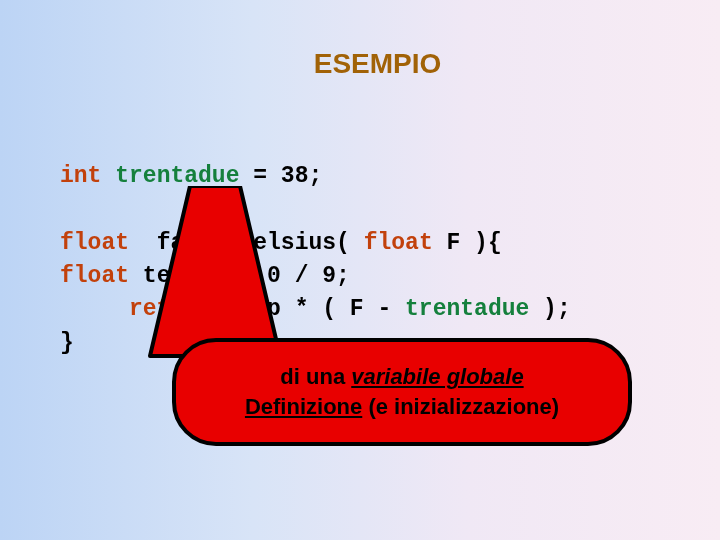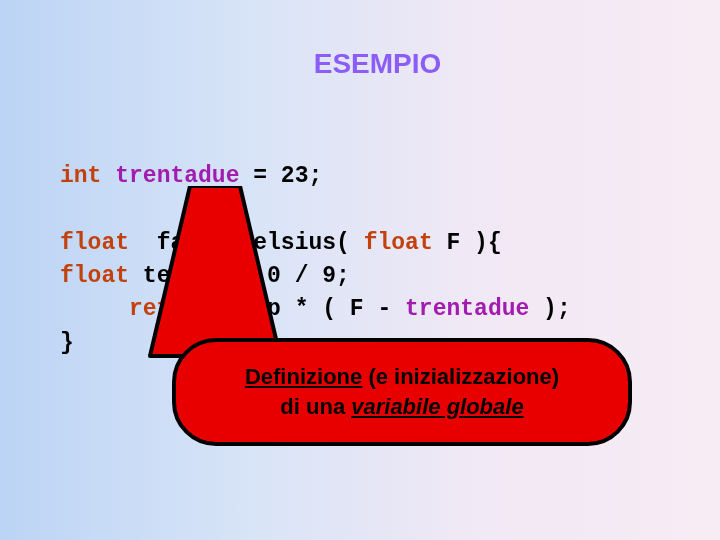--- a/index.html
+++ b/index.html
@@ -8,36 +8,36 @@
     height: 540px;
     background: linear-gradient(to right, #bcd4f5 0%, #d8e4f7 35%, #f0e8f5 65%, #f8ecf4 100%);
     font-family: Arial, Helvetica, sans-serif;
     position: relative;
     overflow: hidden;
   }
   .slide-title {
     text-align: center;
     font-size: 28px;
     font-weight: bold;
-    color: #8b5cf6;
+    color: #a16207;
     padding-top: 48px;
     margin-left: 35px;
   }
   .code-block {
     position: absolute;
     left: 60px;
     top: 160px;
     font-family: "Courier New", Courier, monospace;
     font-size: 23px;
     font-weight: bold;
     line-height: 1.45;
   }
   .code-line { white-space: pre; }
   .kw-blue { color: #c2410c; }
-  .id-teal { color: #a21caf; }
+  .id-teal { color: #15803d; }
   .black { color: #000; }
   .arrow-wrap {
     position: absolute;
     left: 140px;
     top: 186px;
     width: 130px;
     height: 190px;
     pointer-events: none;
   }
   .callout-bubble {
@@ -61,34 +61,34 @@
   }
   .u { text-decoration: underline; }
   .i { font-style: italic; }
 </style>
 </head>
 <body>
 
 <div class="slide-title">ESEMPIO</div>
 
 <div class="code-block">
-  <div class="code-line"><span class="kw-blue">int</span><span class="id-teal"> trentadue</span><span class="black"> = 23;</span></div>
+  <div class="code-line"><span class="kw-blue">int</span><span class="id-teal"> trentadue</span><span class="black"> = 38;</span></div>
   <div class="code-line">&nbsp;</div>
   <div class="code-line"><span class="kw-blue">float </span><span class="black"> fahrToCelsius( </span><span class="kw-blue">float</span><span class="black"> F ){</span></div>
   <div class="code-line"><span class="kw-blue">float </span><span class="black">temp = 5.0 / 9;</span></div>
   <div class="code-line"><span class="kw-blue">     return</span><span class="black"> temp * ( F - </span><span class="id-teal">trentadue</span><span class="black"> );</span></div>
   <div class="code-line black">}</div>
 </div>
 
 <div class="arrow-wrap">
   <svg width="170" height="200" viewBox="0 0 170 200">
     <polygon points="50,0 100,0 140,170 10,170" fill="#e80000" stroke="#000" stroke-width="4" stroke-linejoin="round"></polygon>
   </svg>
 </div>
 
 <div class="callout-bubble">
   <div>
-    <span class="u">Definizione</span><span> (e inizializzazione)</span>
+    <span>di una </span><span class="u i">variabile globale</span>
   </div>
   <div>
-    <span>di una </span><span class="u i">variabile globale</span>
+    <span class="u">Definizione</span><span> (e inizializzazione)</span>
   </div>
 </div>
 
 </body></html>

